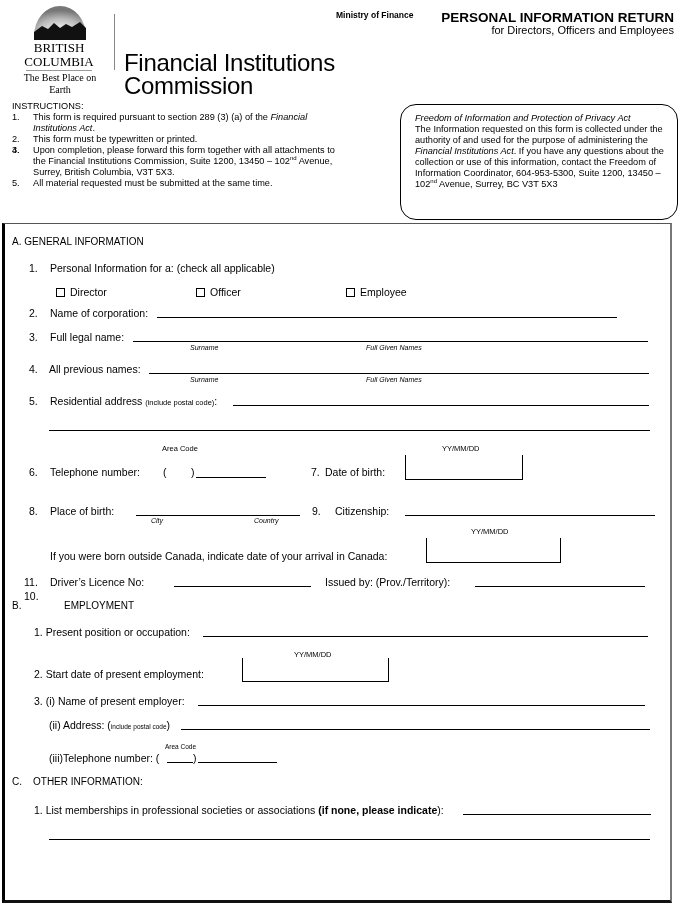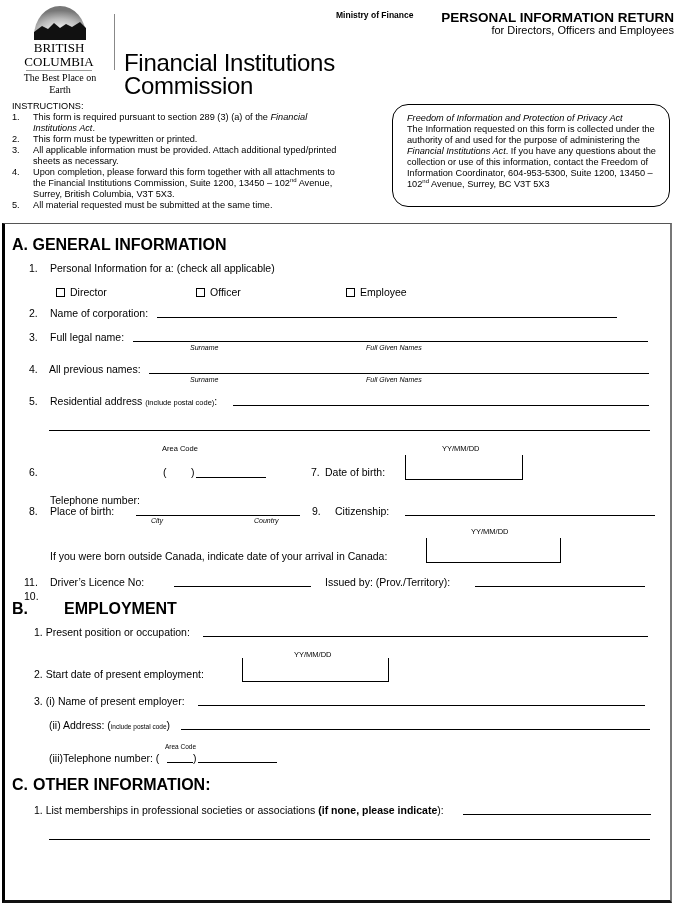--- a/index.html
+++ b/index.html
@@ -14,25 +14,25 @@
   .vdiv { position: absolute; left: 114px; top: 14px; width: 1px; height: 56px; background: #888; }
   .fic { position: absolute; left: 124px; top: 18px; font-size: 24px; line-height: 23px; letter-spacing: -0.3px; margin-top: 33px; }
   .ministry { position: absolute; left: 336px; top: 10px; font-size: 8.5px; font-weight: bold; }
   .title1 { position: absolute; right: 26px; top: 10px; font-size: 13.5px; font-weight: bold; }
   .title2 { position: absolute; right: 26px; top: 24px; font-size: 11px; }
   .instr { position: absolute; left: 12px; top: 101px; width: 330px; font-size: 9.2px; line-height: 11px; }
   .instr .ol { margin: 0; padding: 0; list-style: none; }
   .instr li { position: relative; padding-left: 21px; }
   .instr li .n { position: absolute; left: 0; }
   sup { font-size: 6px; line-height: 0; }
-  .foi { position: absolute; left: 392px; top: 104px; width: 278px; height: 103px; border: 1px solid #000;
+  .foi { position: absolute; left: 400px; top: 104px; width: 278px; height: 116px; border: 1px solid #000;
          border-radius: 16px; box-sizing: border-box; padding: 8px 12px 0 14px; font-size: 9.2px; line-height: 11px; }
   .main { position: absolute; left: 2px; top: 223px; width: 670px; height: 680px; box-sizing: border-box;
           border-top: 1px solid #555; border-left: 3px solid #000; border-right: 2px solid #777; border-bottom: 3px solid #111; }
-  .sec { position: absolute; font-size: 16px; font-weight: bold; }
+  .sec { position: absolute; font-size: 10px; font-weight: normal; }
   .t { position: absolute; font-size: 10.5px; white-space: nowrap; }
   .small { position: absolute; font-size: 7.5px; white-space: nowrap; }
   .cap { position: absolute; font-size: 7px; font-style: italic; white-space: nowrap; }
   .line { position: absolute; height: 1px; background: #000; }
   .cb { position: absolute; width: 9px; height: 9px; border: 1px solid #000; box-sizing: border-box; }
   .datebox { position: absolute; border-left: 1px solid #000; border-right: 1px solid #000; border-bottom: 1px solid #000; box-sizing: border-box; }
 </style>
 </head>
 <body>
 
@@ -58,21 +58,21 @@
 </div>
 <div class="ministry">Ministry of Finance</div>
 <div class="title1">PERSONAL INFORMATION RETURN</div>
 <div class="title2">for Directors, Officers and Employees</div>
 
 <div class="instr">
   <div>INSTRUCTIONS:</div>
   <ul class="ol">
     <li><span class="n">1.</span><span>This form is required pursuant to section 289 (3) (a) of the </span><i>Financial Institutions Act</i><span>.</span></li>
     <li><span class="n">2.</span><span>This form must be typewritten or printed.</span></li>
-    <li><span class="n">3.</span><span>All applicable information must be provided.  Attach additional typed/printed sheets as necessary.</span></li>
+    <li><span class="n">3.</span></li>
     <li><span class="n">4.</span><span>Upon completion, please forward this form together with all attachments to the Financial Institutions Commission, Suite 1200, 13450 – 102</span><sup>nd</sup><span> Avenue, Surrey, British Columbia, V3T 5X3.</span></li>
     <li><span class="n">5.</span><span>All material requested must be submitted at the same time.</span></li>
   </ul>
 </div>
 
 <div class="foi">
   <i>Freedom of Information and Protection of Privacy Act</i><br>
   <span>The Information requested on this form is collected under the authority of and used for the purpose of administering the </span><i>Financial Institutions Act</i><span>.  If you have any questions about the collection or use of this information, contact the Freedom of Information Coordinator, 604-953-5300, Suite 1200, 13450 – 102</span><sup>nd</sup><span> Avenue, Surrey, BC  V3T 5X3</span>
 </div>
 
@@ -107,21 +107,21 @@
 <div class="cap" style="left:366px;top:376px;">Full Given Names</div>
 
 <div class="t" style="left:29px;top:395px;">5.</div>
 <div class="t" style="left:50px;top:395px;"><span>Residential address</span> <span style="font-size:7.5px">(include postal code)</span><span>:</span></div>
 <div class="line" style="left:233px;top:405px;width:416px;"></div>
 <div class="line" style="left:49px;top:430px;width:601px;"></div>
 
 <div class="small" style="left:162px;top:444px;">Area Code</div>
 <div class="small" style="left:442px;top:444px;">YY/MM/DD</div>
 <div class="t" style="left:29px;top:466px;">6.</div>
-<div class="t" style="left:50px;top:466px;margin-top:28px;">Telephone number:</div>
+<div class="t" style="left:50px;top:466px;">Telephone number:</div>
 <div class="t" style="left:163px;top:466px;">(</div>
 <div class="t" style="left:191px;top:466px;">)</div>
 <div class="line" style="left:196px;top:477px;width:70px;"></div>
 <div class="t" style="left:311px;top:466px;">7.</div>
 <div class="t" style="left:325px;top:466px;">Date of birth:</div>
 <div class="datebox" style="left:405px;top:455px;width:118px;height:25px;"></div>
 
 <div class="t" style="left:29px;top:505px;">8.</div>
 <div class="t" style="left:50px;top:505px;">Place of birth:</div>
 <div class="line" style="left:136px;top:515px;width:164px;"></div>

